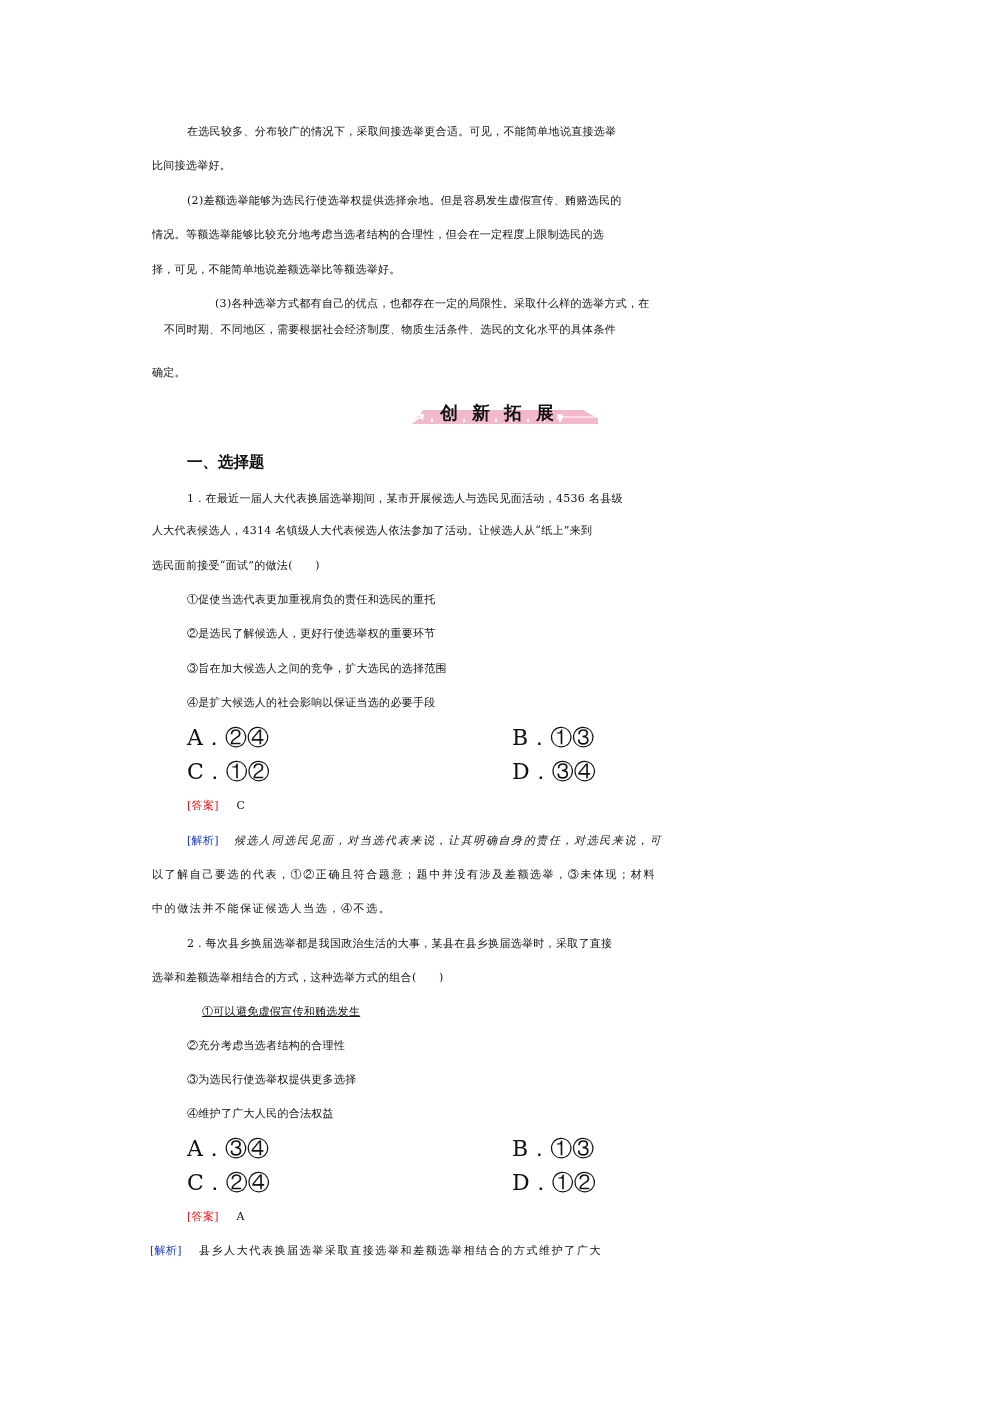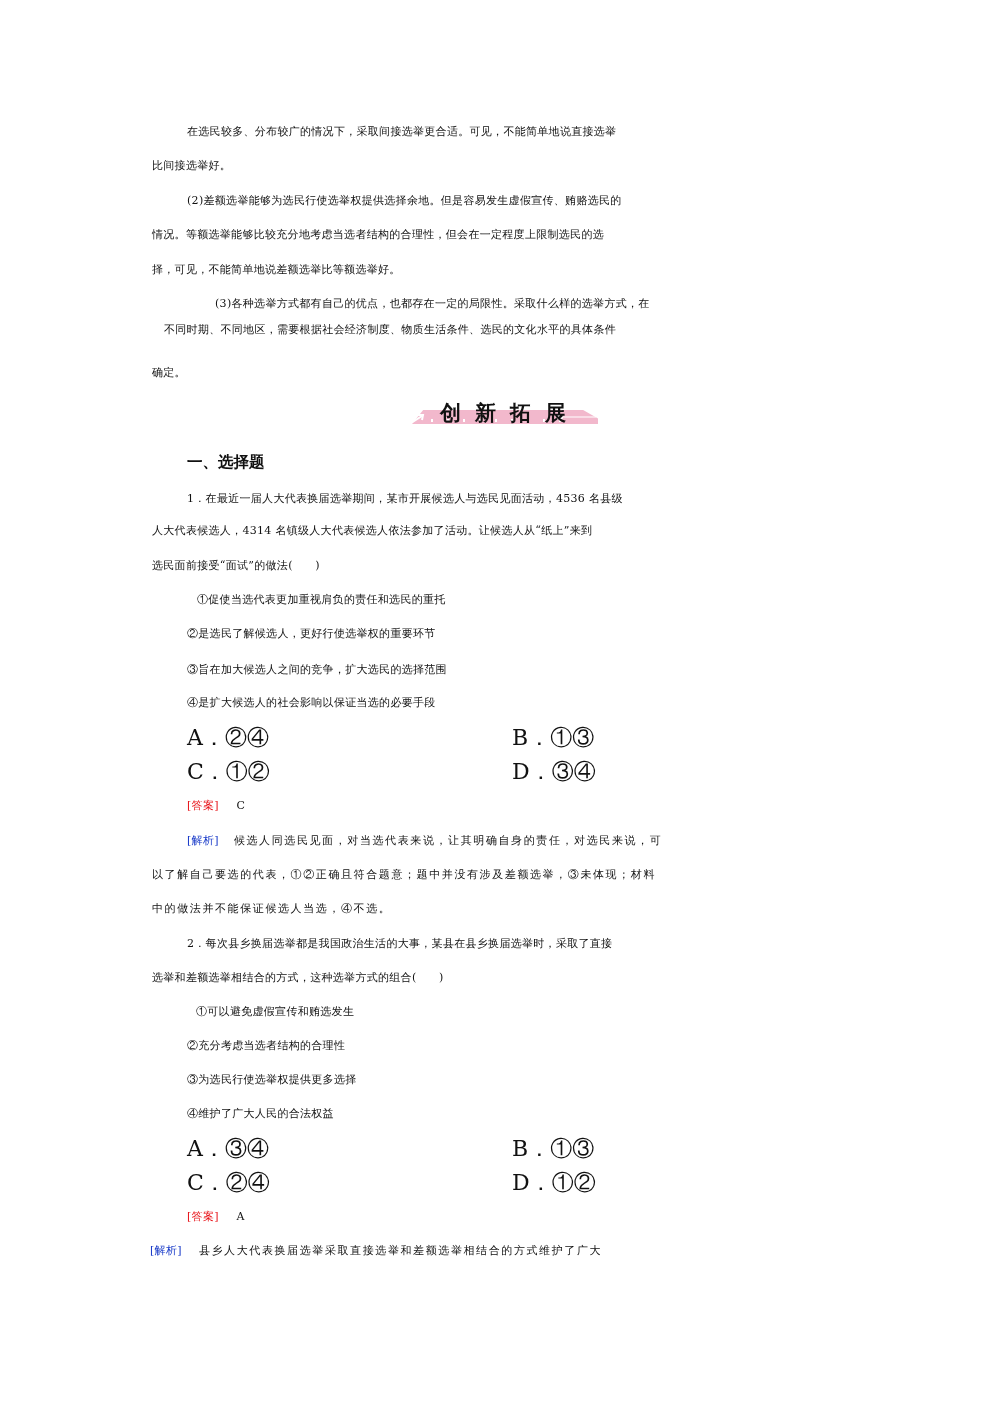--- a/index.html
+++ b/index.html
@@ -10,21 +10,21 @@
     .blue { color: #1638c8; }
     .banner { position: absolute; left: 404px; top: 400px; width: 200px; height: 28px; }
     .banner-bar { position: absolute; left: 8px; top: 10px; width: 186px; height: 14px; background: #f2b8cc;
                   clip-path: polygon(6% 0, 92% 0, 100% 60%, 100% 100%, 0 100%); }
     .banner-dots { position: absolute; left: 20px; top: 19px; width: 150px; height: 3px;
                    background-image: radial-gradient(circle, #ffffff 1.2px, transparent 1.4px);
                    background-size: 16px 3px; }
     .banner-arrow { position: absolute; left: 6px; top: 12px; width: 22px; height: 12px; }
     .banner-knob { position: absolute; left: 150px; top: 14px; width: 44px; height: 6px; }
     .banner-title { position: absolute; left: 36px; top: 0px; font-family: "DejaVu Sans", sans-serif; font-weight: bold;
-                    font-size: 21px; letter-spacing: 14px; color: #111; line-height: 26px; }
+                    font-size: 18px; letter-spacing: 14px; color: #111; line-height: 26px; }
     .section-head { position: absolute; left: 187px; top: 452px; font-family: "DejaVu Sans", sans-serif; font-weight: bold; font-size: 15.5px; }
     .opt { position: absolute; font-size: 22px; line-height: 20px; }
   </style>
 </head>
 <body>
 
 <div class="line" style="left:187px; top:122px;">在选民较多、分布较广的情况下，采取间接选举更合适。可见，不能简单地说直接选举</div>
 <div class="line" style="left:152px; top:156px;">比间接选举好。</div>
 <div class="line" style="left:187px; top:191px;">(2)差额选举能够为选民行使选举权提供选择余地。但是容易发生虚假宣传、贿赂选民的</div>
 <div class="line" style="left:152px; top:225px;">情况。等额选举能够比较充分地考虑当选者结构的合理性，但会在一定程度上限制选民的选</div>
@@ -46,46 +46,46 @@
   </svg>
   <div class="banner-title">创新拓展</div>
 </div>
 
 <div class="section-head">一、选择题</div>
 
 <div class="line" style="left:187px; top:489px;">1．在最近一届人大代表换届选举期间，某市开展候选人与选民见面活动，4536 名县级</div>
 <div class="line" style="left:152px; top:521px;">人大代表候选人，4314  名镇级人大代表候选人依法参加了活动。让候选人从“纸上”来到</div>
 <div class="line" style="left:152px; top:556px;">选民面前接受“面试”的做法(　　)</div>
 
-<div class="line" style="left:197px; top:590px;">①促使当选代表更加重视肩负的责任和选民的重托</div>
+<div class="line" style="left:187px; top:590px;">①促使当选代表更加重视肩负的责任和选民的重托</div>
 <div class="line" style="left:187px; top:624px;">②是选民了解候选人，更好行使选举权的重要环节</div>
-<div class="line" style="left:187px; top:659px;font-family:Liberation Serif, serif;">③旨在加大候选人之间的竞争，扩大选民的选择范围</div>
+<div class="line" style="left:187px; top:659px;">③旨在加大候选人之间的竞争，扩大选民的选择范围</div>
 <div class="line" style="left:187px; top:693px;">④是扩大候选人的社会影响以保证当选的必要手段</div>
 
 <div class="opt" style="left:187px; top:728px;">A．②④</div>
 <div class="opt" style="left:512px; top:728px;">B．①③</div>
 <div class="opt" style="left:187px; top:762px;">C．①②</div>
 <div class="opt" style="left:512px; top:762px;">D．③④</div>
 
 <div class="line" style="left:187px; top:796px;">
   <span class="red">[答案]</span>
   <span style="margin-left:14px;">C</span>
 </div>
 
 <div class="line" style="left:187px; top:831px; letter-spacing:1.6px;">
   <span class="blue" style="letter-spacing:0.3px;">[解析]</span>
-  <span style="margin-left:10px;">候选人同选民见面，对当选代表来说，让其明确自身的责任，对选民来说，可</span>
+  <span style="margin-left:10px;font-style:italic;">候选人同选民见面，对当选代表来说，让其明确自身的责任，对选民来说，可</span>
 </div>
 <div class="line" style="left:152px; top:865px; letter-spacing:1.6px;">以了解自己要选的代表，①②正确且符合题意；题中并没有涉及差额选举，③未体现；材料</div>
 <div class="line" style="left:152px; top:899px; letter-spacing:1.6px;">中的做法并不能保证候选人当选，④不选。</div>
 
 <div class="line" style="left:187px; top:934px;">2．每次县乡换届选举都是我国政治生活的大事，某县在县乡换届选举时，采取了直接</div>
 <div class="line" style="left:152px; top:968px;">选举和差额选举相结合的方式，这种选举方式的组合(　　)</div>
 
-<div class="line" style="left:196px; top:1002px;">①可以避免虚假宣传和贿选发生</div>
+<div class="line" style="left:202px; top:1002px;text-decoration:underline;">①可以避免虚假宣传和贿选发生</div>
 <div class="line" style="left:187px; top:1036px;">②充分考虑当选者结构的合理性</div>
 <div class="line" style="left:187px; top:1070px;">③为选民行使选举权提供更多选择</div>
 <div class="line" style="left:187px; top:1104px;">④维护了广大人民的合法权益</div>
 
 <div class="opt" style="left:187px; top:1139px;">A．③④</div>
 <div class="opt" style="left:512px; top:1139px;">B．①③</div>
 <div class="opt" style="left:187px; top:1173px;">C．②④</div>
 <div class="opt" style="left:512px; top:1173px;">D．①②</div>
 
 <div class="line" style="left:187px; top:1207px;">

